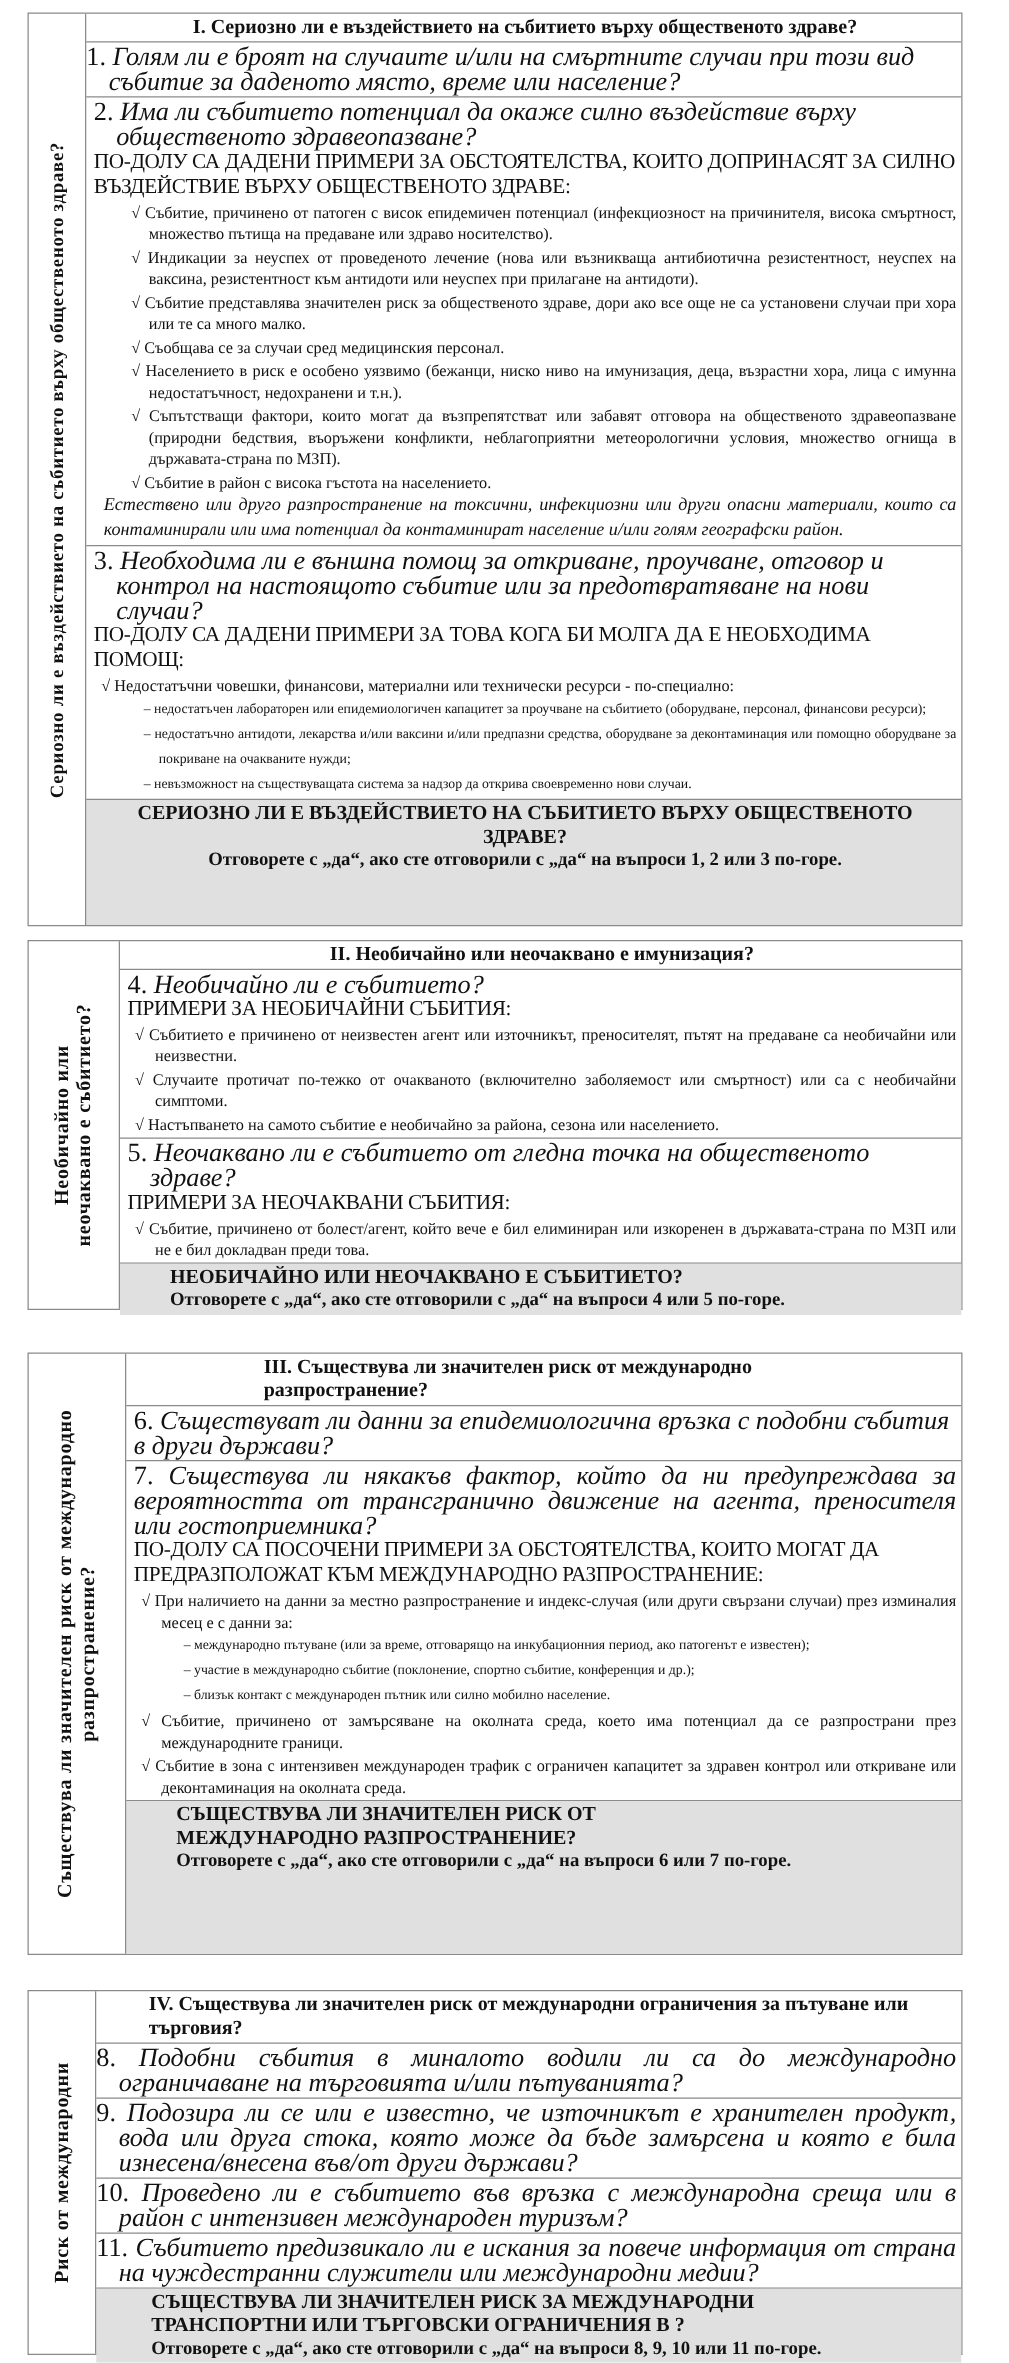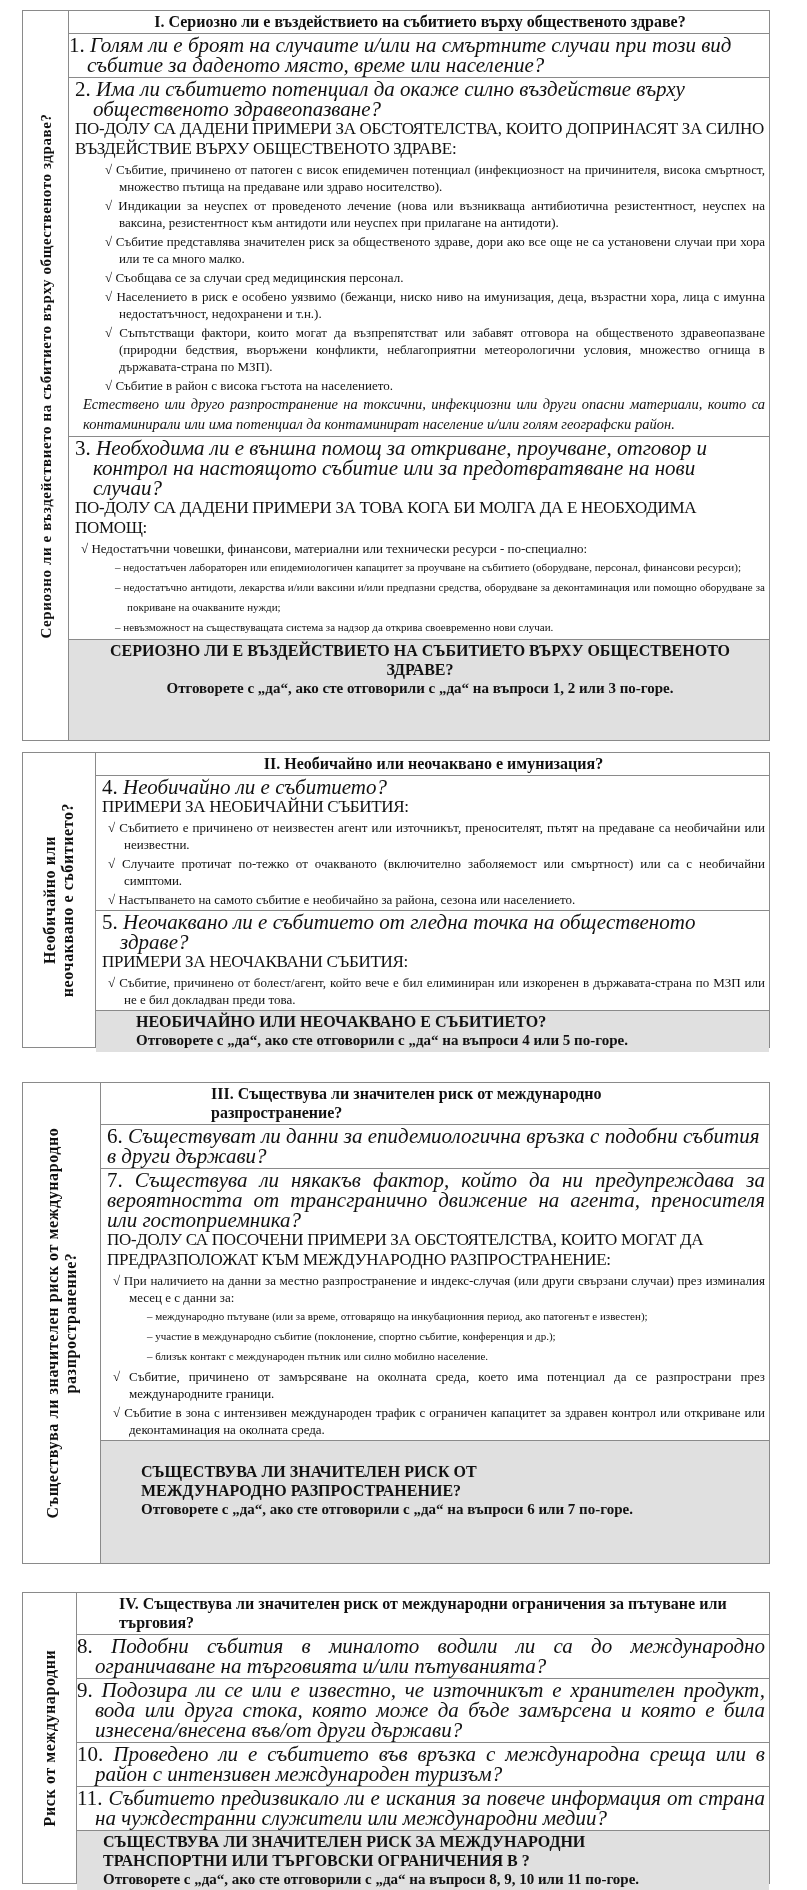--- a/index.html
+++ b/index.html
@@ -138,21 +138,21 @@
       </div>
       <div class="caps">ПО-ДОЛУ СА ПОСОЧЕНИ ПРИМЕРИ ЗА ОБСТОЯТЕЛСТВА, КОИТО МОГАТ ДА ПРЕДРАЗПОЛОЖАТ КЪМ МЕЖДУНАРОДНО РАЗПРОСТРАНЕНИЕ:</div>
       <div class="item flush">√ При наличието на данни за местно разпространение и индекс-случая (или други свързани случаи) през изминалия месец е с данни за:</div>
       <div class="sub">– международно пътуване (или за време, отговарящо на инкубационния период, ако патогенът е известен);</div>
       <div class="sub">– участие в международно събитие (поклонение, спортно събитие, конференция и др.);</div>
       <div class="sub">– близък контакт с международен пътник или силно мобилно население.</div>
       <div class="item flush">√ Събитие, причинено от замърсяване на околната среда, което има потенциал да се разпространи през международните граници.</div>
       <div class="item flush">√ Събитие в зона с интензивен международен трафик с ограничен капацитет за здравен контрол или откриване или деконтаминация на околната среда.</div>
     </div>
     <div class="row summary indent-s" style="flex:1;">
-      <div class="stitle" style="padding-right:150px;margin-top:20px;">СЪЩЕСТВУВА ЛИ ЗНАЧИТЕЛЕН РИСК ОТ МЕЖДУНАРОДНО РАЗПРОСТРАНЕНИЕ?</div>
+      <div class="stitle" style="padding-right:150px;">СЪЩЕСТВУВА ЛИ ЗНАЧИТЕЛЕН РИСК ОТ МЕЖДУНАРОДНО РАЗПРОСТРАНЕНИЕ?</div>
       <div class="snote">Отговорете с „да“, ако сте отговорили с „да“ на въпроси 6 или 7 по-горе.</div>
     </div>
   </div>
 </div>
 
 <div class="section" style="top:1592px; height:292px;">
   <div class="side" style="width:54px;">
     <div class="side-label">Риск от международни</div>
   </div>
   <div class="main">
@@ -166,18 +166,18 @@
       <span class="txt">Подозира ли се или е известно, че източникът е хранителен продукт, вода или друга стока, която може да бъде замърсена и която е била изнесена/внесена във/от други държави?</span>
     </div>
     <div class="row q hang" style="text-align:justify;">
       <span class="num">10.</span>
       <span class="txt">Проведено ли е събитието във връзка с международна среща или в район с интензивен международен туризъм?</span>
     </div>
     <div class="row q hang" style="text-align:justify;">
       <span class="num">11.</span>
       <span class="txt">Събитието предизвикало ли е искания за повече информация от страна на чуждестранни служители или международни медии?</span>
     </div>
-    <div class="row summary" style="flex:1; padding-left:26px;">
+    <div class="row summary" style="flex:1; padding-left:44px;">
       <div class="stitle" style="padding-right:80px;">СЪЩЕСТВУВА ЛИ ЗНАЧИТЕЛЕН РИСК ЗА МЕЖДУНАРОДНИ ТРАНСПОРТНИ ИЛИ ТЪРГОВСКИ ОГРАНИЧЕНИЯ В ?</div>
       <div class="snote">Отговорете с „да“, ако сте отговорили с „да“ на въпроси 8, 9, 10 или 11 по-горе.</div>
     </div>
   </div>
 </div>
 
 </body></html>

